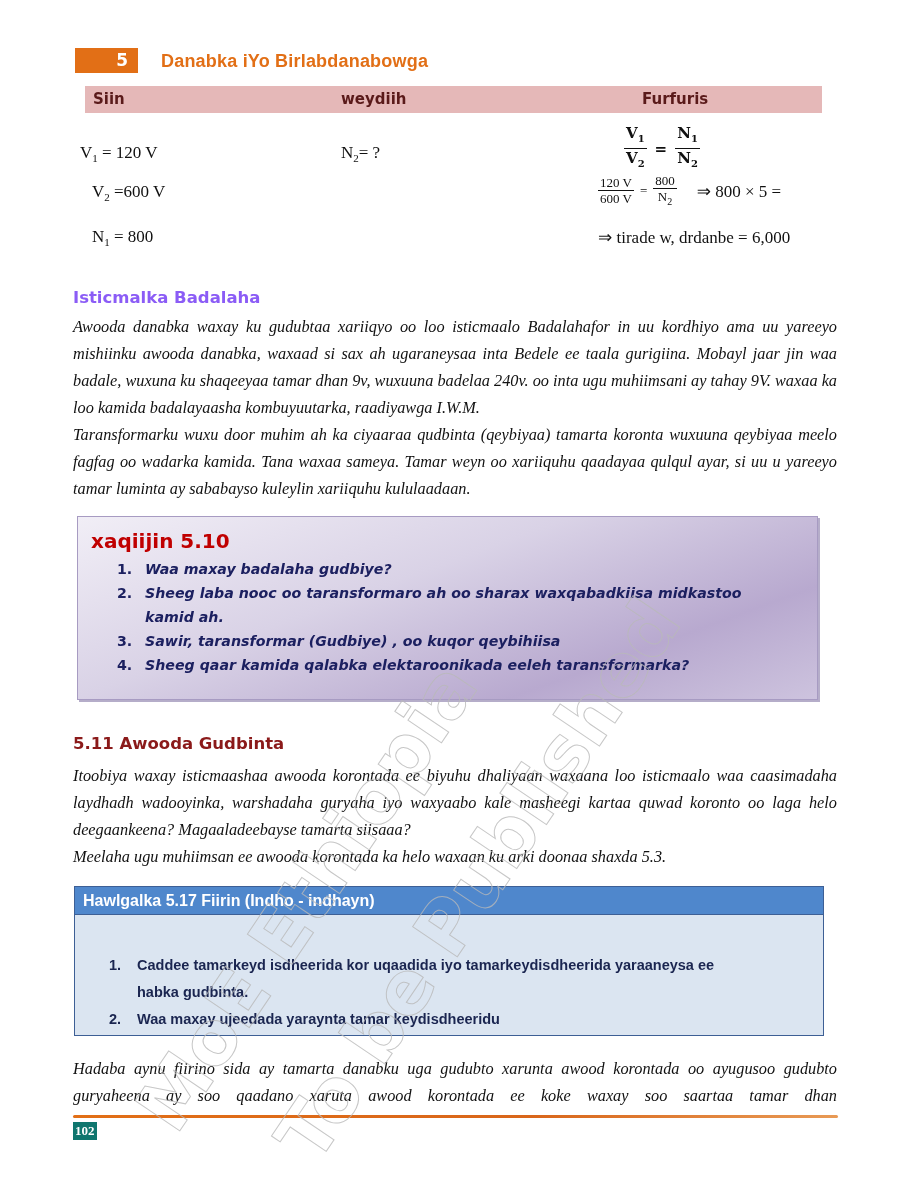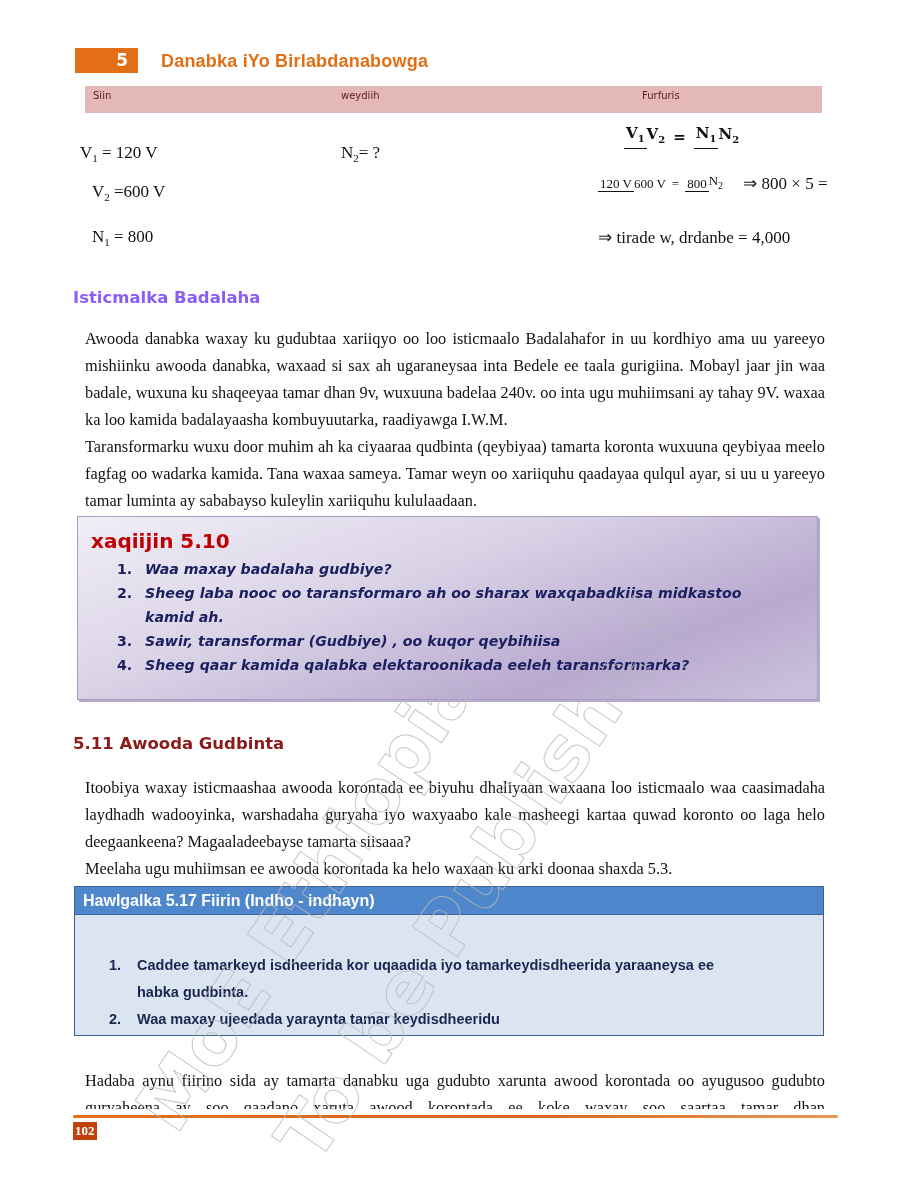--- a/index.html
+++ b/index.html
@@ -1,61 +1,61 @@
 <!DOCTYPE html>
 <html><head>
 <meta charset="utf-8">
 <style>
   html, body { margin:0; padding:0; background:#ffffff; }
   body { width:900px; height:1197px; position:relative; overflow:hidden; font-family:"Liberation Serif", serif; color:#111; }
 
   .chapter-badge { position:absolute; left:75px; top:48px; width:63px; height:25px; background:#e26f16; color:#fff; font-family:"DejaVu Sans", sans-serif; font-weight:bold; font-size:17px; text-align:right; padding-right:10px; box-sizing:border-box; line-height:25px; }
   .chapter-title { position:absolute; left:161px; top:51px; color:#e26f16; font-family:Liberation Sans, sans-serif; font-size:18px; font-weight:bold; letter-spacing:0.2px; }
 
-  .given-header { position:absolute; left:85px; top:86px; width:737px; height:27px; background:#e5b8b8; font-family:"DejaVu Sans", sans-serif; font-weight:normal; font-size:10px; color:#5a1a1a;text-align:right; }
+  .given-header { position:absolute; left:85px; top:86px; width:737px; height:27px; background:#e5b8b8; font-family:"DejaVu Sans", sans-serif; font-weight:bold; font-size:15px; color:#5a1a1a;text-align:right; }
   .given-header span { position:absolute; top:4px; }
 
   .eq { position:absolute; font-size:17px; font-family:"Liberation Serif", serif; }
   .eq sub { font-size:11px; }
 
   .formula-big { position:absolute; left:624px; top:124px; font-family:"DejaVu Serif", serif; font-weight:bold; font-size:15px; display:flex; align-items:center; gap:8px; }
-  .frac { display:inline-flex; flex-direction:row; align-items:center; }
+  .frac { display:inline-flex; flex-direction:column; align-items:center; }
   .frac .num { border-bottom:1.5px solid #111; padding:0 2px; line-height:18px; }
   .frac .den { line-height:18px; }
   .frac sub { font-size:10px; }
   .formula-small { position:absolute; left:598px; top:173px; font-size:13px; display:flex; align-items:center; gap:6px; }
   .formula-small .frac .num { border-bottom:1px solid #111; line-height:15px; }
   .formula-small .frac .den { line-height:16px; }
   .formula-small .tail { font-size:17px; margin-left:14px; }
   .result-line { position:absolute; left:598px; top:227px; font-size:17px; }
 
   .section-heading-blue { position:absolute; left:73px; top:288px; font-family:"DejaVu Sans", sans-serif; font-weight:bold; font-size:16.5px; color:#8b5cf6; }
   .para { position:absolute; left:73px; width:764px; font-size:16.3px; line-height:27px; text-align:justify; }
-  .para p { margin:12px; text-align-last:auto; }
+  .para p { margin:0; text-align-last:auto;font-style:italic; }
   .para p.last { text-align-last:left; }
 
   .quiz-box { position:absolute; left:77px; top:516px; width:741px; height:184px; box-sizing:border-box; border:1px solid #a79bc2; background:linear-gradient(160deg,#f1eef6 0%,#d9d2e6 40%,#b8a9cf 75%,#cdc3de 100%); box-shadow:2px 2px 0 #b5adc9; }
   .quiz-title { position:absolute; left:13px; top:12px; font-family:"DejaVu Sans", sans-serif; font-weight:bold; font-size:20px; color:#c00000; }
   .quiz-list { position:absolute; left:39px; top:40px; margin:0; padding:0; list-style:none; font-family:"DejaVu Sans", sans-serif; font-weight:bold; font-size:14.2px; color:#1c2060; }
   .quiz-list li { display:flex; line-height:24px; }
   .quiz-list .n { width:28px; flex:none; }
   .quiz-list .t { width:630px;font-style:italic; }
 
   .section-heading-red { position:absolute; left:73px; top:734px; font-family:"DejaVu Sans", sans-serif; font-weight:bold; font-size:16.5px; color:#8b1a1a; }
 
   .activity-box { position:absolute; left:74px; top:886px; width:750px; height:150px; box-sizing:border-box; border:1px solid #3d5f95; background:#dbe5f1; }
   .activity-head { height:27px; background:#4f87cc; border-bottom:1px solid #3d5f95; color:#fff; font-family:"Liberation Sans", sans-serif; font-weight:bold; font-size:16px; line-height:27px; padding-left:8px; }
   .activity-intro { position:absolute; left:8px; top:40px; font-family:"Liberation Sans", sans-serif; font-weight:bold; font-size:14.5px; color:#1a2550; }
   .activity-list { position:absolute; left:34px; top:65px; margin:0; padding:0; list-style:none; font-family:"Liberation Sans", sans-serif; font-weight:bold; font-size:14.5px; color:#1a2550; }
   .activity-list li { display:flex; line-height:27px; }
   .activity-list .n { width:28px; flex:none; }
   .activity-list .t { width:600px; }
 
   .footer-rule { position:absolute; left:73px; top:1115px; width:765px; height:3px; background:linear-gradient(90deg,#e26f16 0%,#d9661a 60%,#e89a55 100%); border-radius:2px; }
-  .page-number { position:absolute; left:73px; top:1122px; background:#c2410c; color:#fff; font-family:"Liberation Serif", serif; font-weight:bold; font-size:13px; padding:1px 2px; line-height:16px; }
+  .page-number { position:absolute; left:73px; top:1122px; background:#0f766e; color:#fff; font-family:"Liberation Serif", serif; font-weight:bold; font-size:13px; padding:1px 2px; line-height:16px; }
 
   .watermark { position:absolute; pointer-events:none; font-family:"DejaVu Sans", sans-serif; font-weight:bold; color:transparent; -webkit-text-stroke:1px #b9b9b9; opacity:0.8; white-space:nowrap; transform-origin:left bottom; }
   .wm1 { left:190px; top:1060px; font-size:74px; transform:rotate(-56deg); }
   .wm2 { left:330px; top:1090px; font-size:74px; transform:rotate(-56deg); }
 </style>
 </head>
 <body>
 
 <div class="chapter-badge">5</div>
 <div class="chapter-title">Danabka iYo Birlabdanabowga</div>
@@ -97,21 +97,21 @@
     <span class="den">600 V</span>
   </span>
   <span>=</span>
   <span class="frac">
     <span class="num">800</span>
     <span class="den"><span>N</span><sub>2</sub></span>
   </span>
   <span class="tail">⇒ 800 × 5  =</span>
 </div>
 
-<div class="result-line">⇒ tirade w, drdanbe = 4,000</div>
+<div class="result-line">⇒ tirade w, drdanbe = 6,000</div>
 
 <div class="section-heading-blue">Isticmalka Badalaha</div>
 <div class="para" style="top:313px;">
   <p class="last">Awooda danabka waxay ku gudubtaa xariiqyo oo loo isticmaalo Badalahafor in uu kordhiyo ama uu yareeyo mishiinku awooda danabka, waxaad si sax ah ugaraneysaa inta Bedele ee taala gurigiina. Mobayl jaar jin waa badale, wuxuna ku shaqeeyaa tamar dhan 9v, wuxuuna badelaa 240v. oo inta ugu muhiimsani ay tahay 9V. waxaa ka loo kamida badalayaashа kombuyuutarka, raadiyawga I.W.M.</p>
 </div>
 <div class="para" style="top:421px;">
   <p class="last">Taransformarku wuxu door muhim ah ka ciyaaraa qudbinta (qeybiyaa) tamarta koronta wuxuuna qeybiyaa meelo fagfag oo wadarka kamida. Tana waxaa sameya. Tamar weyn oo xariiquhu qaadayaa qulqul ayar, si uu u yareeyo tamar luminta ay sababayso kuleylin xariiquhu kululaadaan.</p>
 </div>
 
 <div class="quiz-box">

